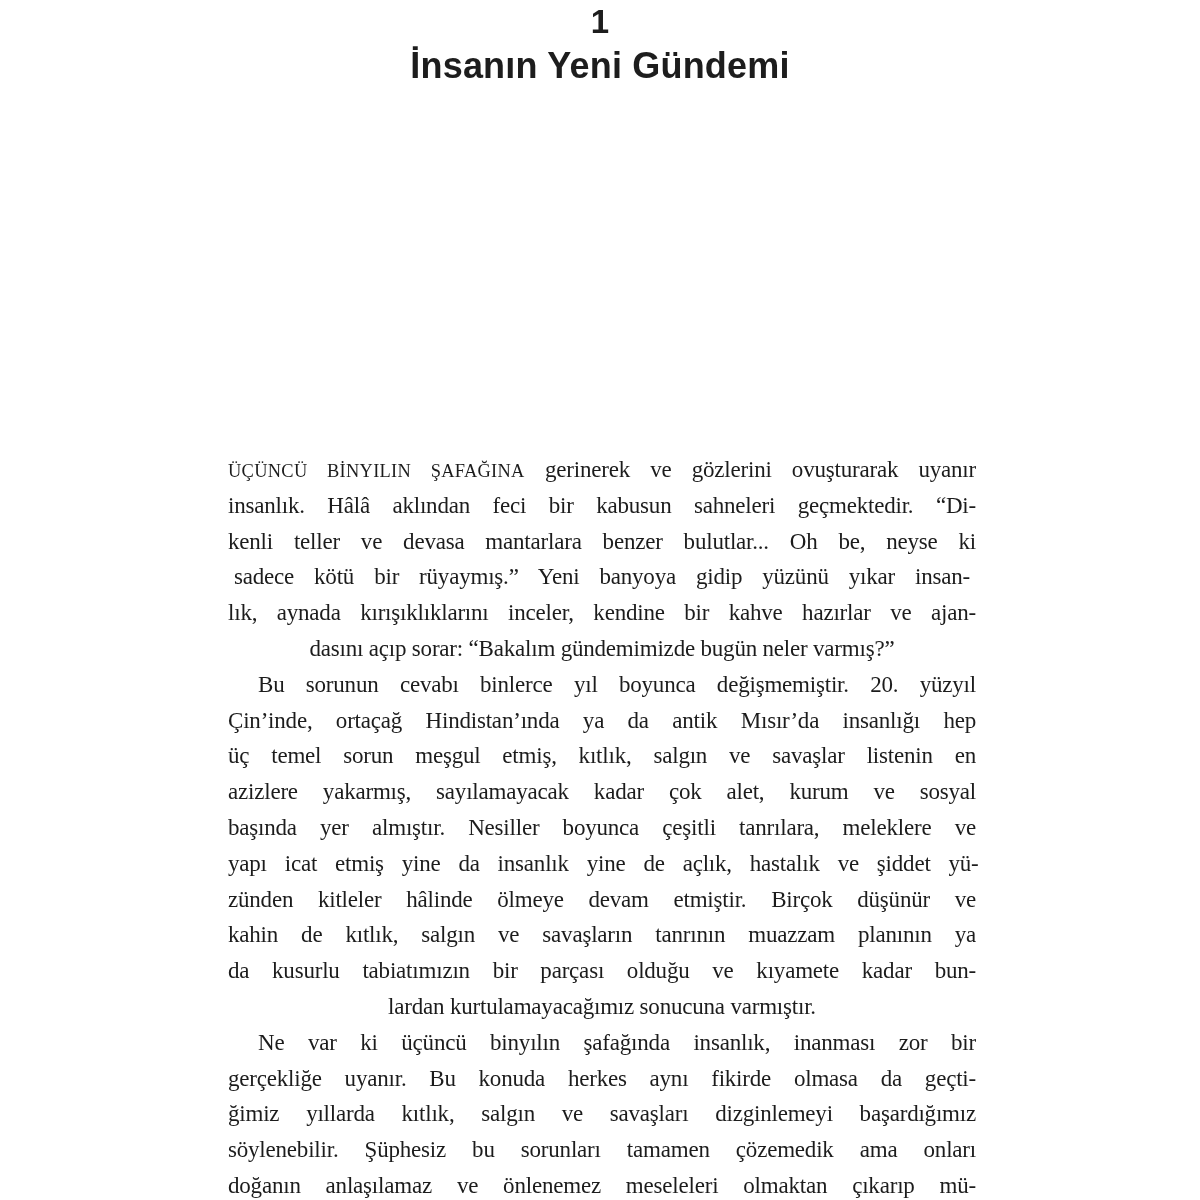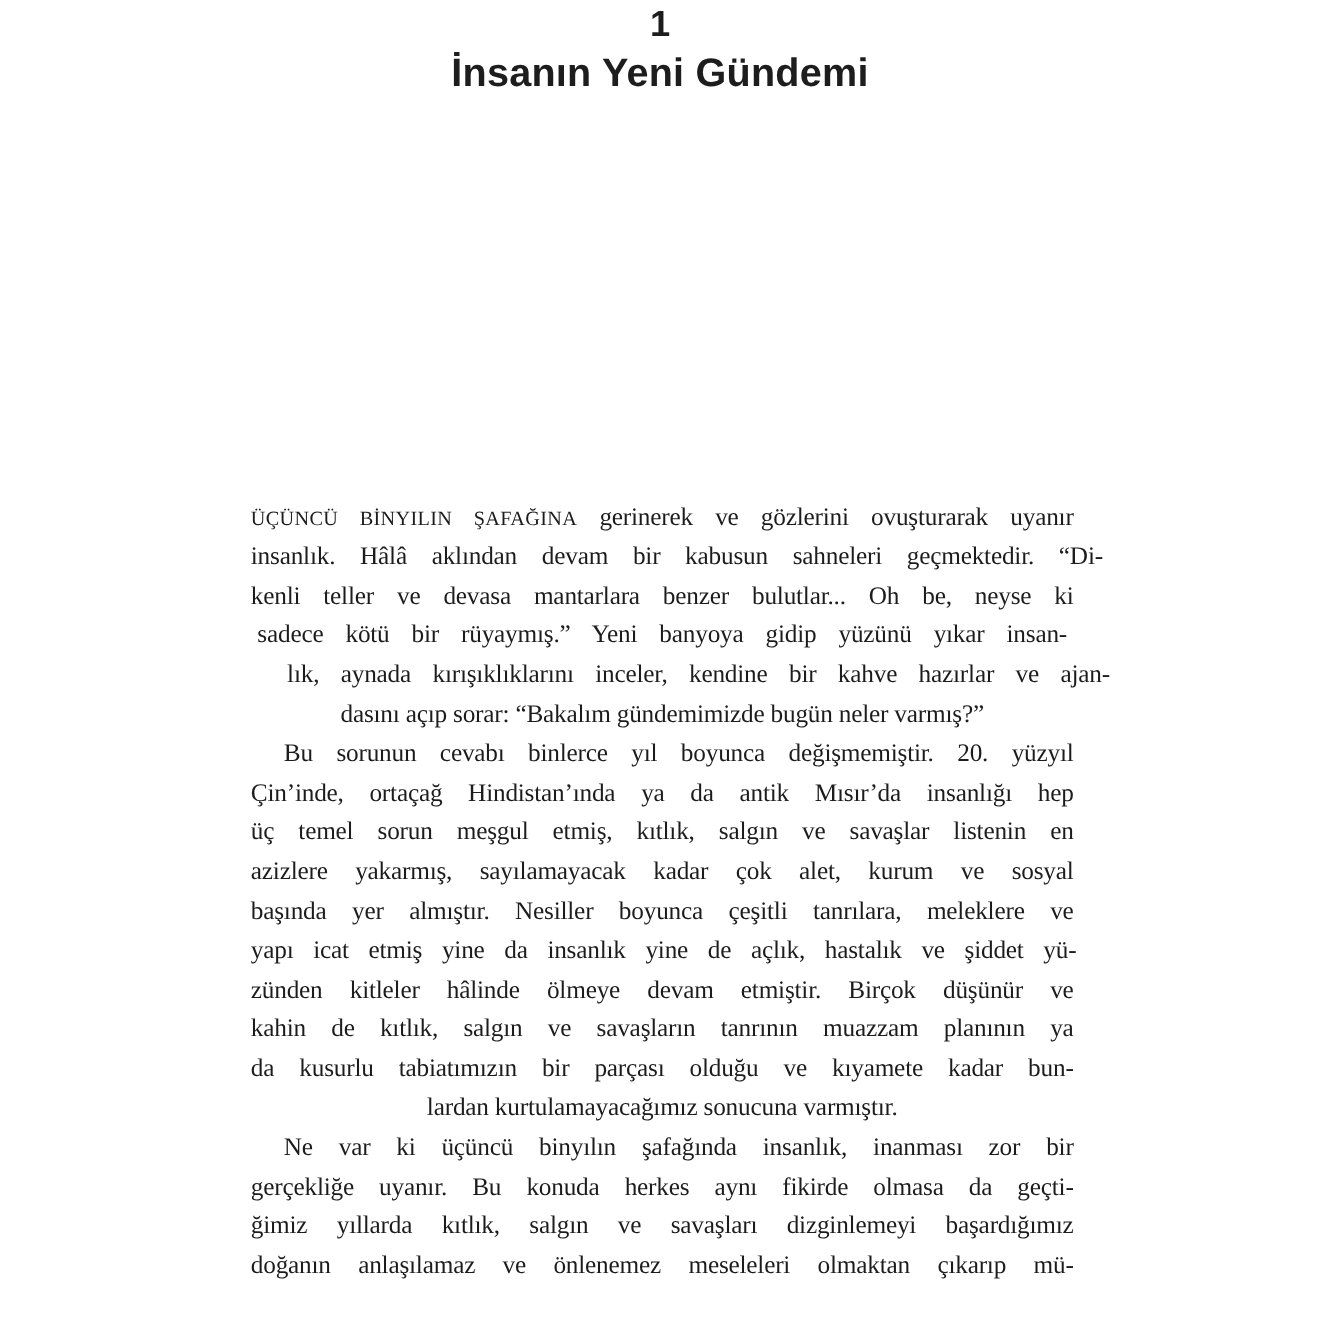--- a/index.html
+++ b/index.html
@@ -65,33 +65,34 @@
   }
 </style>
 </head>
 <body>
 
 <div class="book-page">
   <div class="chapter-number">1</div>
   <div class="chapter-title">İnsanın Yeni Gündemi</div>
   <div class="body-text">
       <div class="line just" style="word-spacing: 14.6585px;"><span class="measure"><span class="smallcaps">ÜÇÜNCÜ BİNYILIN ŞAFAĞINA</span> gerinerek ve gözlerini ovuşturarak uyanır</span></div>
-      <div class="line just" style="word-spacing: 16.9629px;"><span class="measure">insanlık. Hâlâ aklından devam bir kabusun sahneleri geçmektedir. “Di-</span></div>
+      <div class="line just" style="word-spacing: 16.9629px;"><span class="measure">insanlık. Hâlâ aklından feci bir kabusun sahneleri geçmektedir. “Di-</span></div>
       <div class="line just" style="word-spacing: 15.3625px;"><span class="measure">kenli teller ve devasa mantarlara benzer bulutlar... Oh be, neyse ki</span></div>
       <div class="line just" style="word-spacing: 14.4583px;"><span class="measure">sadece kötü bir rüyaymış.” Yeni banyoya gidip yüzünü yıkar insan-</span></div>
-      <div class="line just" style="word-spacing: 13.9462px; margin-left: 33px;"><span class="measure">lık, aynada kırışıklıklarını inceler, kendine bir kahve hazırlar ve ajan-</span></div>
+      <div class="line just" style="word-spacing: 13.9462px;"><span class="measure">lık, aynada kırışıklıklarını inceler, kendine bir kahve hazırlar ve ajan-</span></div>
       <div class="line"><span class="measure">dasını açıp sorar: “Bakalım gündemimizde bugün neler varmış?”</span></div>
       <div class="line indent just" style="word-spacing: 15.8164px;"><span class="measure">Bu sorunun cevabı binlerce yıl boyunca değişmemiştir. 20. yüzyıl</span></div>
       <div class="line just" style="word-spacing: 17.8613px;"><span class="measure">Çin’inde, ortaçağ Hindistan’ında ya da antik Mısır’da insanlığı hep</span></div>
       <div class="line just" style="word-spacing: 16.35px;"><span class="measure">üç temel sorun meşgul etmiş, kıtlık, salgın ve savaşlar listenin en</span></div>
       <div class="line just" style="word-spacing: 19.4238px;"><span class="measure">azizlere yakarmış, sayılamayacak kadar çok alet, kurum ve sosyal</span></div>
       <div class="line just" style="word-spacing: 17.6543px;"><span class="measure">başında yer almıştır. Nesiller boyunca çeşitli tanrılara, meleklere ve</span></div>
       <div class="line just" style="word-spacing: 12.3477px;"><span class="measure">yapı icat etmiş yine da insanlık yine de açlık, hastalık ve şiddet yü-</span></div>
       <div class="line just" style="word-spacing: 19.1719px;"><span class="measure">zünden kitleler hâlinde ölmeye devam etmiştir. Birçok düşünür ve</span></div>
       <div class="line just" style="word-spacing: 17.441px;"><span class="measure">kahin de kıtlık, salgın ve savaşların tanrının muazzam planının ya</span></div>
       <div class="line just" style="word-spacing: 17.2083px;"><span class="measure">da kusurlu tabiatımızın bir parçası olduğu ve kıyamete kadar bun-</span></div>
       <div class="line"><span class="measure">lardan kurtulamayacağımız sonucuna varmıştır.</span></div>
       <div class="line indent just" style="word-spacing: 17.9913px;"><span class="measure">Ne var ki üçüncü binyılın şafağında insanlık, inanması zor bir</span></div>
       <div class="line just" style="word-spacing: 17.2812px;"><span class="measure">gerçekliğe uyanır. Bu konuda herkes aynı fikirde olmasa da geçti-</span></div>
       <div class="line just" style="word-spacing: 21.2031px;"><span class="measure">ğimiz yıllarda kıtlık, salgın ve savaşları dizginlemeyi başardığımız</span></div>
+      <div class="line just" style="word-spacing: 20.5424px;"><span class="measure">söylenebilir. Şüphesiz bu sorunları tamamen çözemedik ama onları</span></div>
       <div class="line just" style="word-spacing: 19.3661px;"><span class="measure">doğanın anlaşılamaz ve önlenemez meseleleri olmaktan çıkarıp mü-</span></div>
     </div>
 </div>
 
 </body></html>

